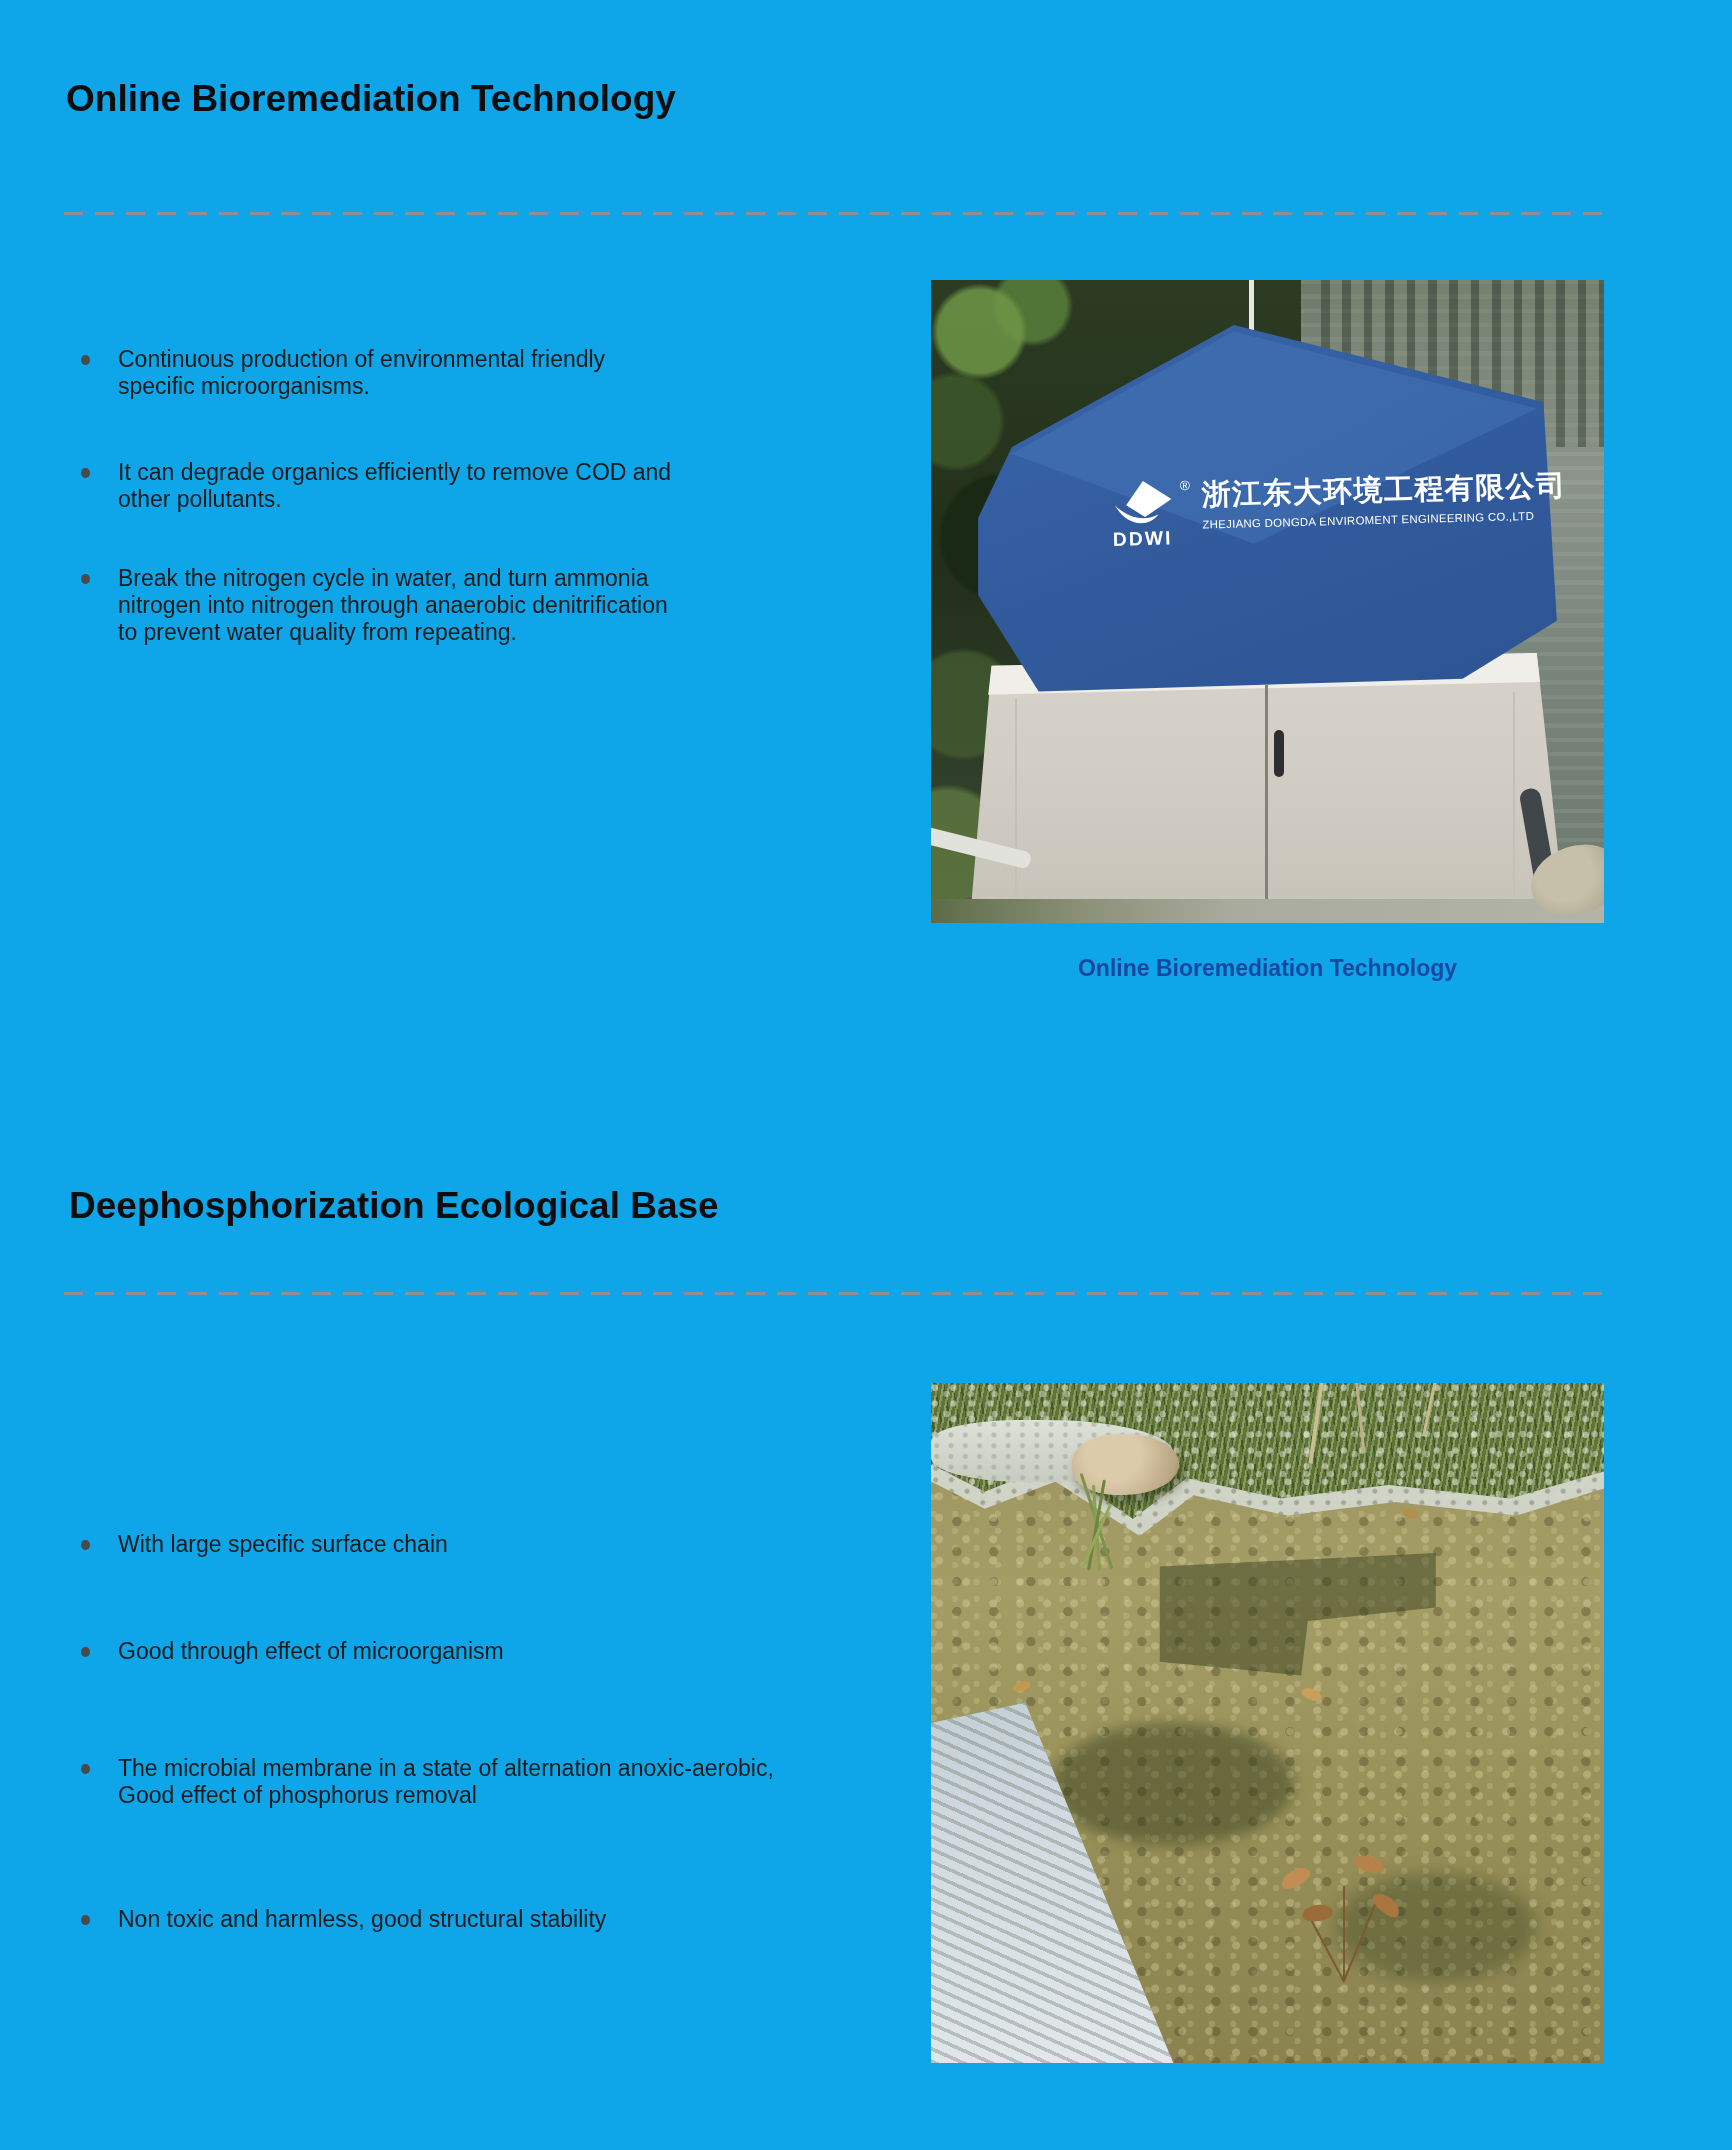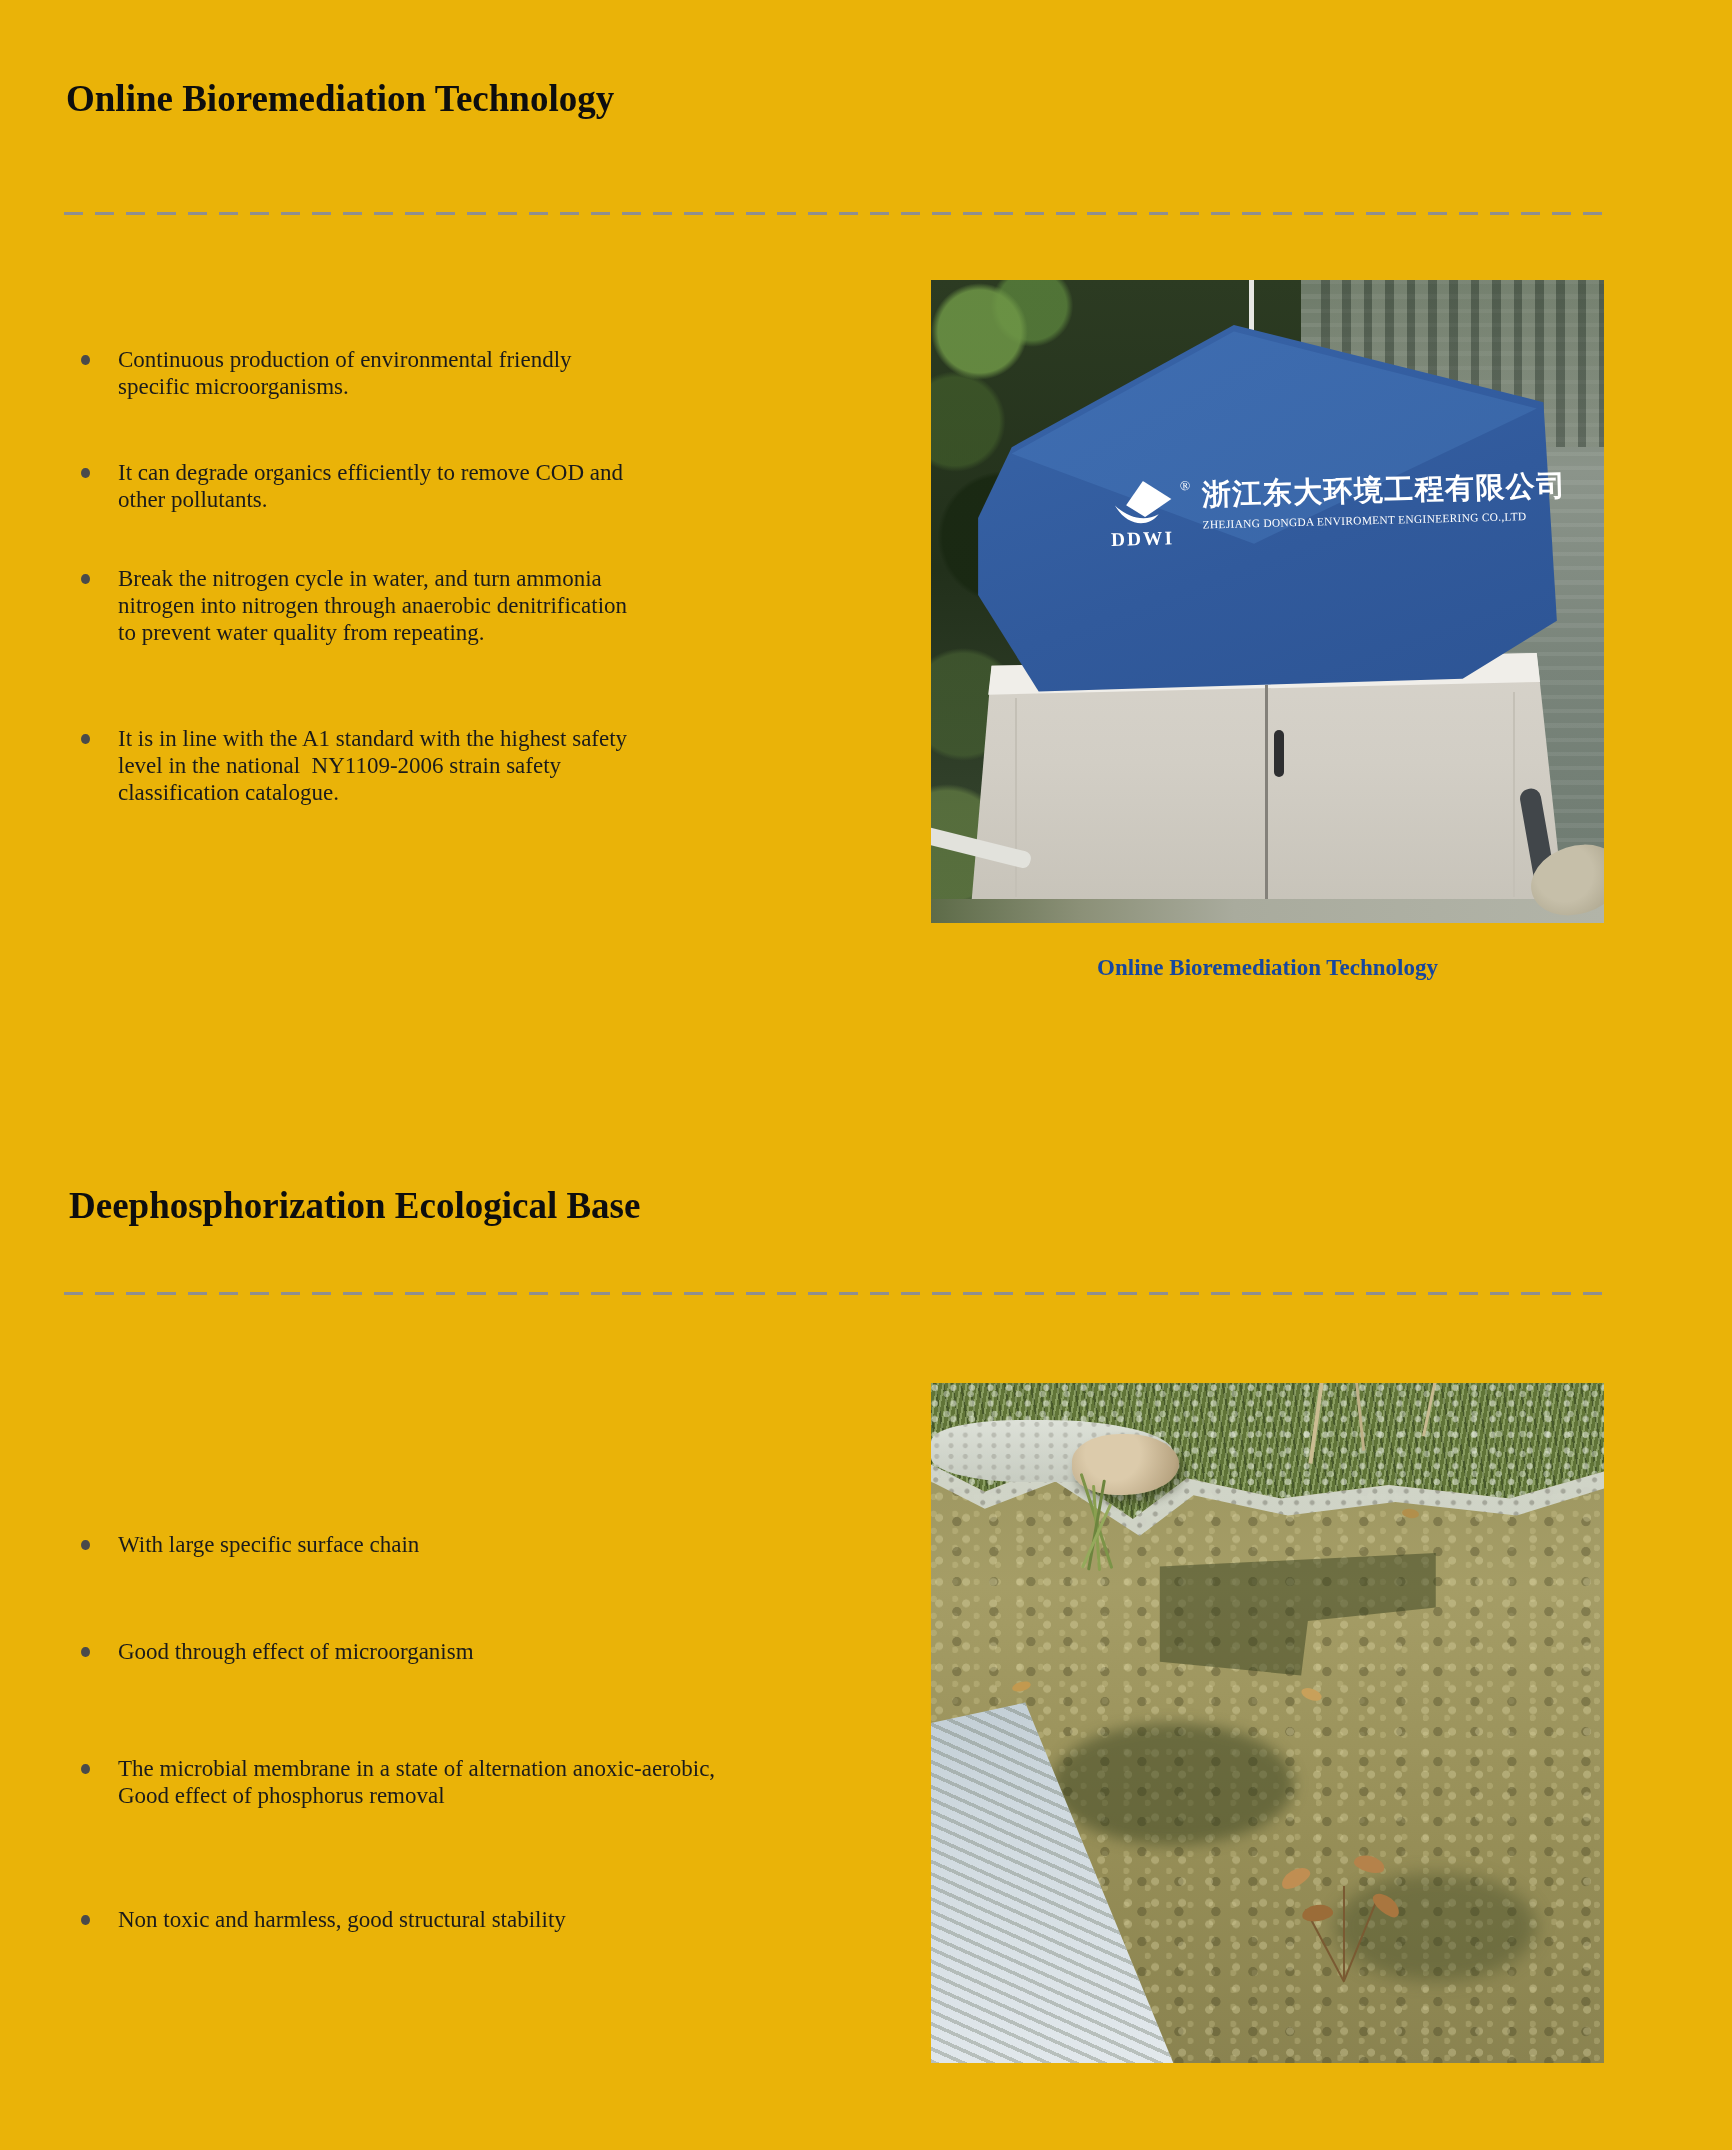--- a/index.html
+++ b/index.html
@@ -1,18 +1,18 @@
 <!DOCTYPE html>
 <html style="font-size:11.4px"><head>
 <meta charset="utf-8">
 <style>
   html,body{margin:0;padding:0;background:#ffffff;}
   .page{
-    position:relative;width:1733px;height:2151px;background:#eab308;
-    font-family:Liberation Serif, serif;overflow:hidden;color:#1c1c1c;
+    position:relative;width:1733px;height:2151px;background:#0ea5e9;
+    font-family:Liberation Sans, sans-serif;overflow:hidden;color:#1c1c1c;
   }
   
   .title{position:absolute;margin:0;font-weight:bold;color:#0e0e0e;font-size:37px;line-height:43px;}
   #s1-title{left:66px;top:77px;}
   #s2-title{left:69px;top:1184px;}
   .divider{position:absolute;left:64px;width:1544px;height:2.9px;
     background:repeating-linear-gradient(90deg,#8f8f8f 0 19.3px,transparent 19.3px 31px);}
   #s1-divider{top:212px;}
   #s2-divider{top:1292px;}
   
@@ -155,23 +155,20 @@
   <h1 class="title" id="s1-title">Online Bioremediation Technology</h1>
   <div class="divider" id="s1-divider"></div>
 
   <div class="bullet" id="s1b1"><span class="btxt">Continuous production of environmental friendly
 specific microorganisms.</span></div>
   <div class="bullet" id="s1b3"><span class="btxt">Break the nitrogen cycle in water, and turn ammonia
 nitrogen into nitrogen through anaerobic denitrification
 to prevent water quality from repeating.</span></div>
   <div class="bullet" id="s1b2"><span class="btxt">It can degrade organics efficiently to remove COD and
 other pollutants.</span></div>
-  <div class="bullet" id="s1b4"><span class="btxt">It is in line with the A1 standard with the highest safety
-level in the national &nbsp;NY1109-2006 strain safety
-classification catalogue.</span></div>
 
   <figure class="photo" id="photo1">
     <div class="p1-foliage"></div>
     <div class="p1-water"></div>
     <div class="p1-reflect"></div>
     <div class="p1-pole"></div>
     <div class="p1-cabinet"></div>
     <div class="p1-cabinet-top"></div>
     <div class="p1-door-line-l"></div>
     <div class="p1-door-line-r"></div>

